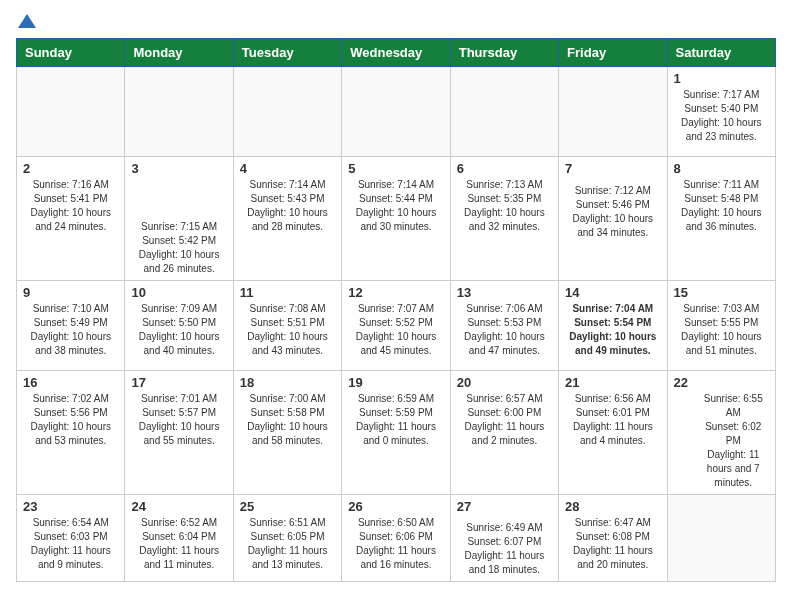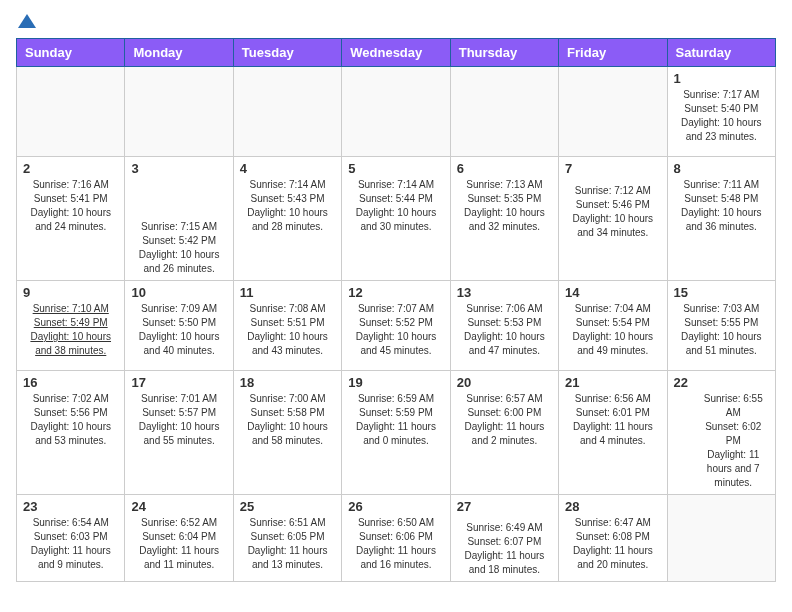--- a/index.html
+++ b/index.html
@@ -47,21 +47,21 @@
     .location {
       font-size: 15px;
       color: #555;
     }
     .calendar {
       width: 100%;
       border-collapse: collapse;
       border: 1px solid #ccc;
     }
     .calendar th {
-      background-color: #8b5cf6;
+      background-color: #15803d;
       color: white;
       text-align: left;
       padding: 6px 8px;
       font-size: 13px;
       border: 1px solid #2060a0;
     }
     .calendar td {
       border: 1px solid #ccc;
       vertical-align: top;
       padding: 4px 6px;
@@ -175,21 +175,21 @@
         <td>
           <span class="day-num">8</span>
           <div class="day-info" style="white-space: pre-line;">Sunrise: 7:11 AM
 Sunset: 5:48 PM
 Daylight: 10 hours and 36 minutes.</div>
         </td>
       </tr>
       <tr>
         <td>
           <span class="day-num">9</span>
-          <div class="day-info" style="white-space: pre-line; text-decoration: underline;">Sunrise: 7:10 AM
+          <div class="day-info" style="white-space: pre-line;">Sunrise: 7:10 AM
 Sunset: 5:49 PM
 Daylight: 10 hours and 38 minutes.</div>
         </td>
         <td>
           <span class="day-num">10</span>
           <div class="day-info" style="white-space: pre-line;">Sunrise: 7:09 AM
 Sunset: 5:50 PM
 Daylight: 10 hours and 40 minutes.</div>
         </td>
         <td>
@@ -205,21 +205,21 @@
 Daylight: 10 hours and 45 minutes.</div>
         </td>
         <td>
           <span class="day-num">13</span>
           <div class="day-info" style="white-space: pre-line;">Sunrise: 7:06 AM
 Sunset: 5:53 PM
 Daylight: 10 hours and 47 minutes.</div>
         </td>
         <td>
           <span class="day-num">14</span>
-          <div class="day-info" style="white-space: pre-line;">Sunrise: 7:04 AM
+          <div class="day-info" style="white-space: pre-line; font-weight: bold;">Sunrise: 7:04 AM
 Sunset: 5:54 PM
 Daylight: 10 hours and 49 minutes.</div>
         </td>
         <td>
           <span class="day-num">15</span>
           <div class="day-info" style="white-space: pre-line;">Sunrise: 7:03 AM
 Sunset: 5:55 PM
 Daylight: 10 hours and 51 minutes.</div>
         </td>
       </tr>

